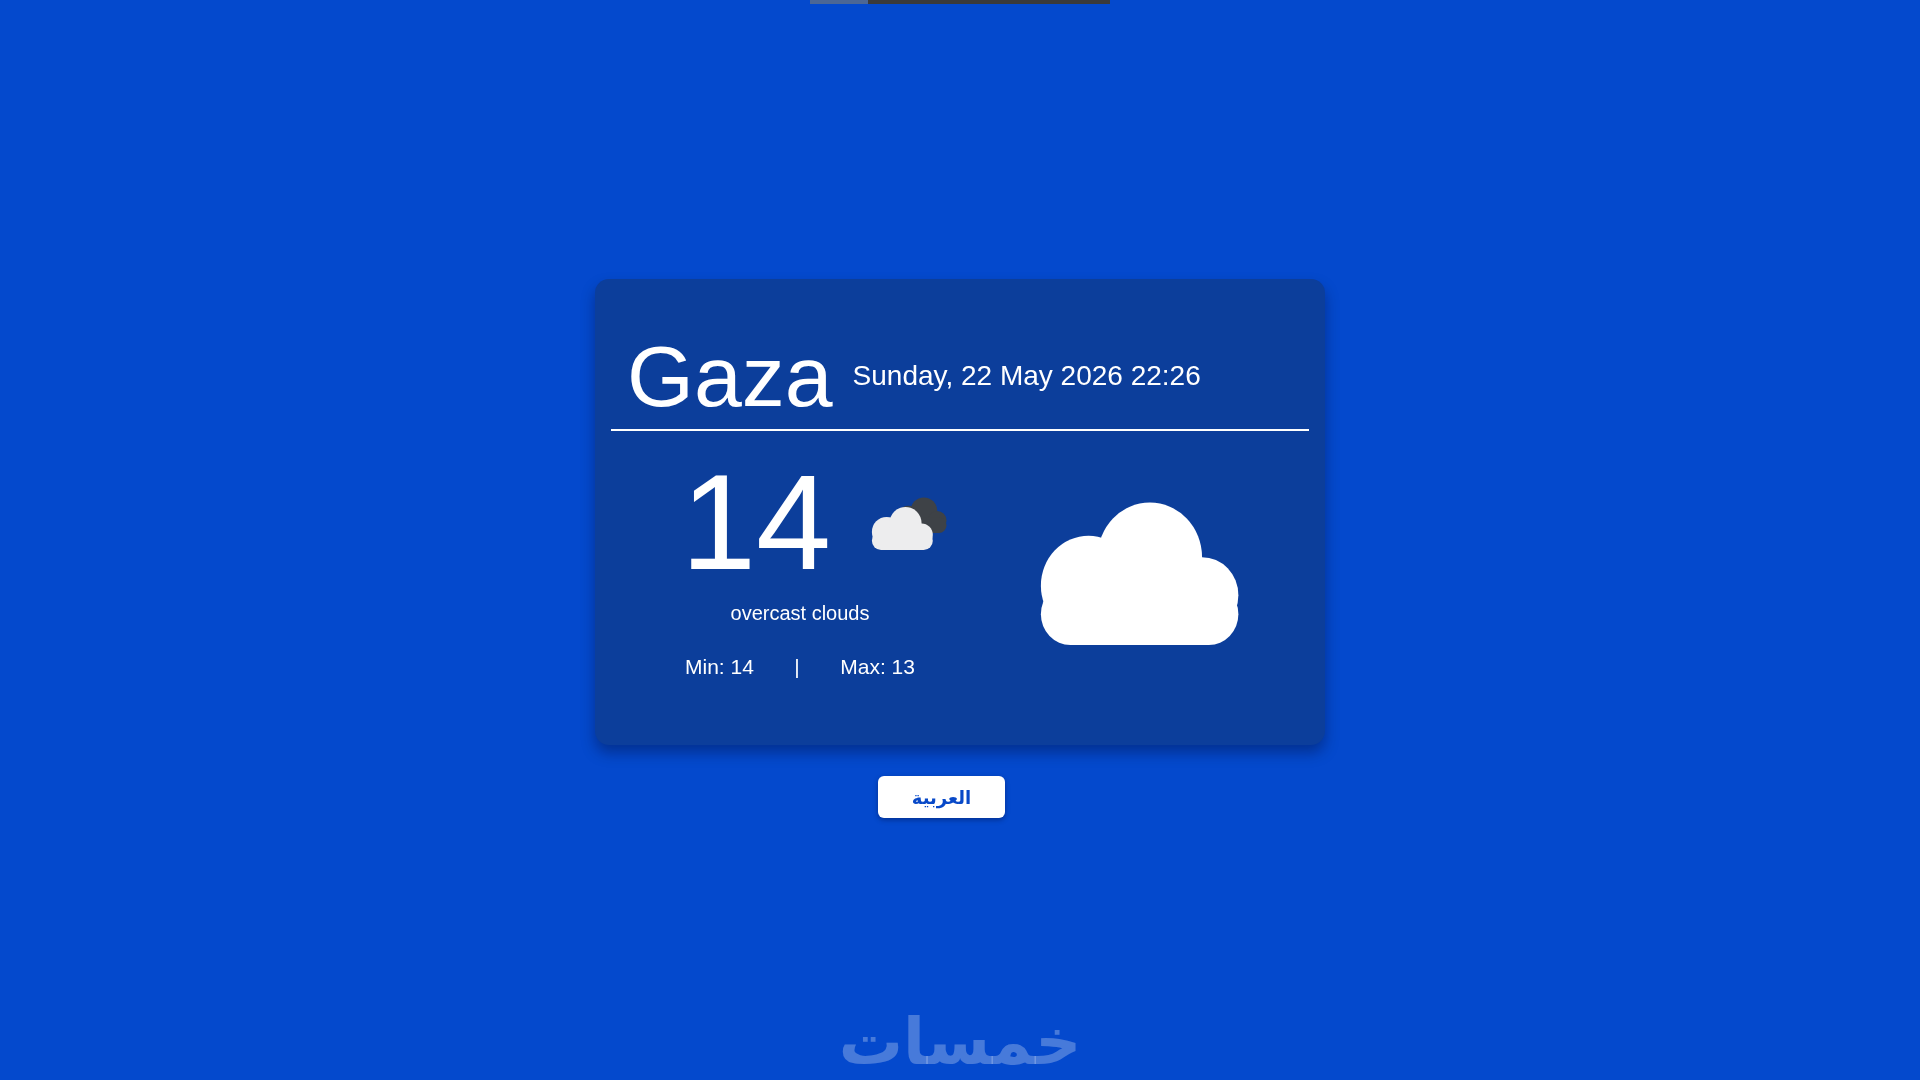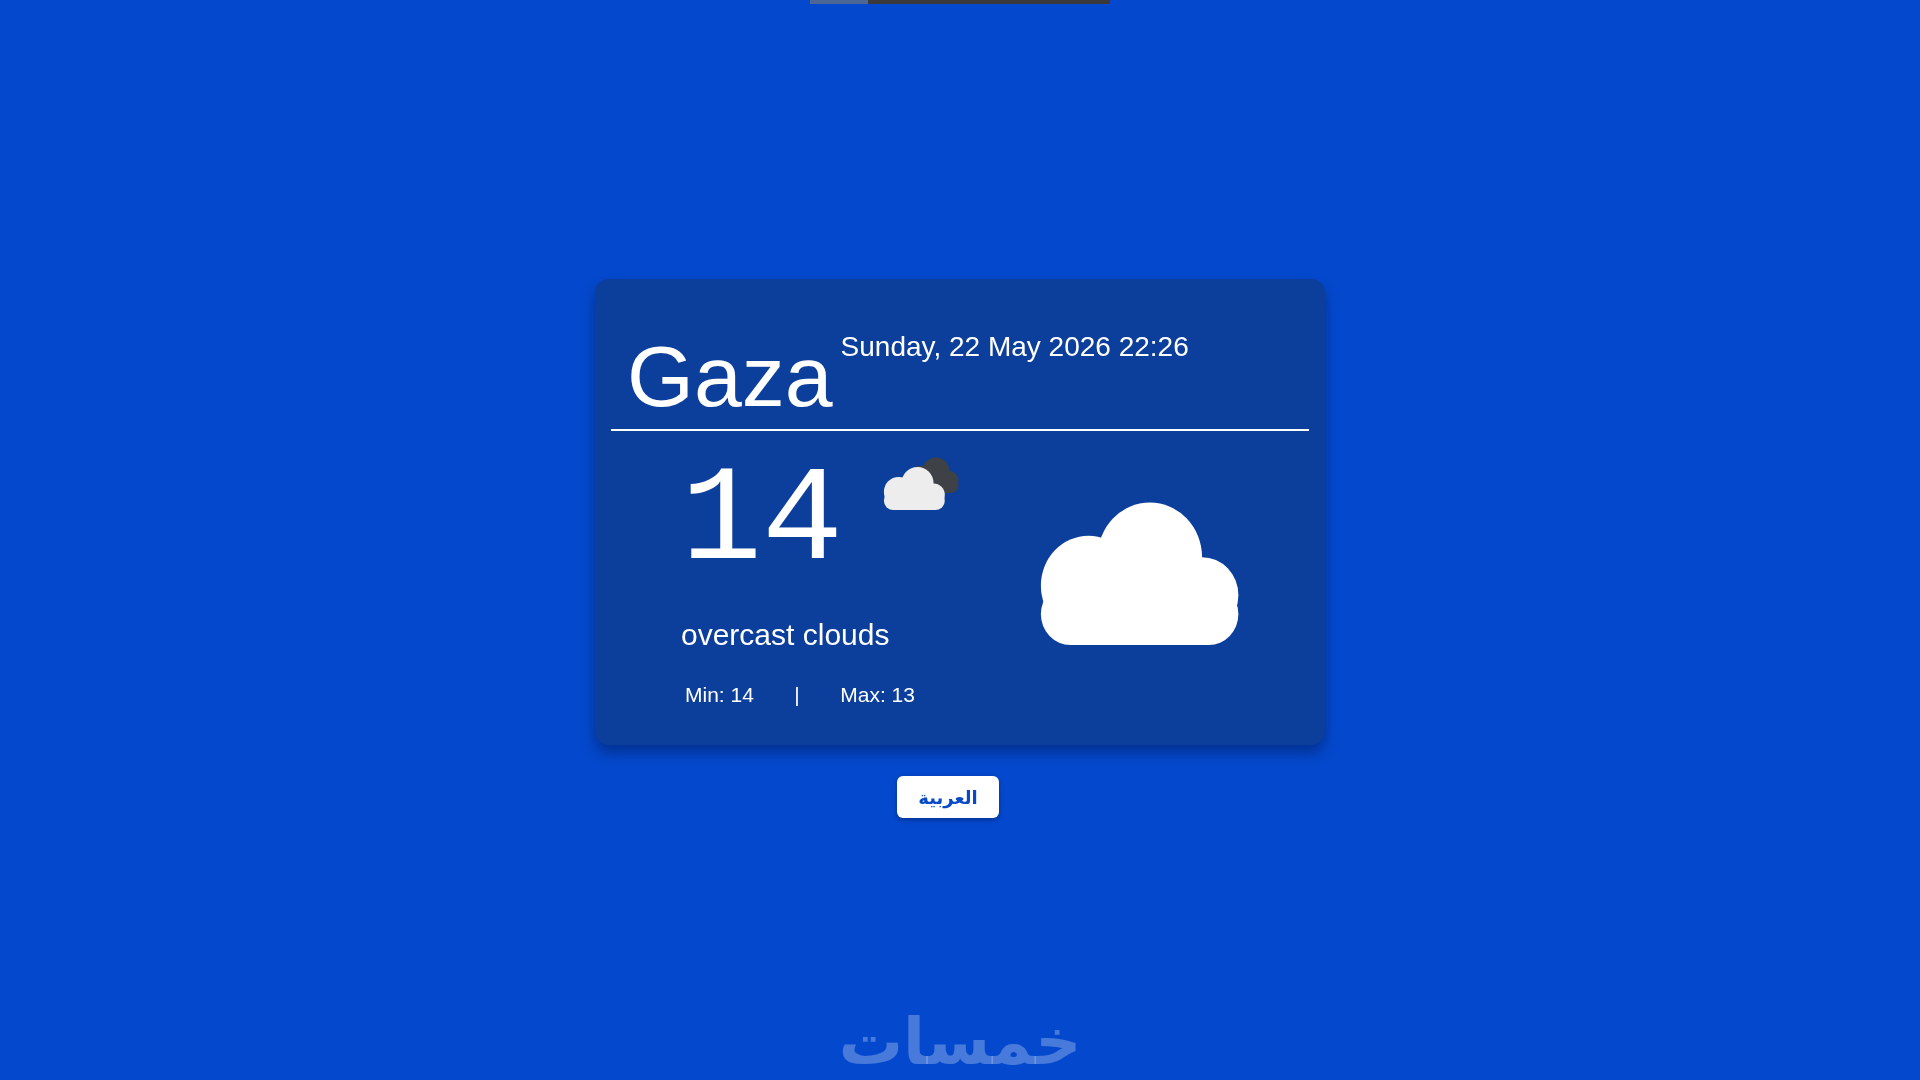--- a/index.html
+++ b/index.html
@@ -33,56 +33,56 @@
     position: absolute;
     left: 595px; top: 279px;
     width: 730px; height: 466px;
     background: var(--card);
     border-radius: 14px;
     box-shadow: 0 8px 14px rgba(0, 5, 40, 0.35);
   }
   .card-header {
     position: absolute;
     top: 54px; left: 32px; right: 16px;
-    display: flex; align-items: flex-start; gap: 8px;
+    display: flex; align-items: center; gap: 20px;
     line-height: 1; white-space: nowrap;
   }
   .city-name  { font-size: 86px; font-weight: 400; }
   .date-time  { font-size: 28px; font-weight: 400; }
   .header-rule {
     position: absolute; top: 150px; left: 16px; right: 16px;
     border: none; border-top: 2px solid var(--text);
   }
 
   .temp-block { position: absolute; top: 176px; left: 86px; width: 238px; }
-  .temp-line  { display: flex; align-items: flex-start; gap: 36px; line-height: 1; font-family: Liberation Mono, monospace; }
+  .temp-line  { display: flex; align-items: center; gap: 36px; line-height: 1; }
   .temp-value { font-size: 135px; font-weight: 400; }
 
   .small-clouds { position: relative; width: 83px; height: 55px; flex: 0 0 auto; }
   .small-clouds .cloud-back  { position: absolute; right: 0; top: 0;  width: 58px; height: 38px; }
   .small-clouds .cloud-front { position: absolute; left: 0; bottom: 0; width: 70px; height: 46px; }
 
   .weather-desc {
-    margin-top: 28px;
-    font-size: 30px; line-height: 1.15;
-    text-align: left; white-space: nowrap;
+    margin-top: 12px;
+    font-size: 20px; line-height: 1.15;
+    text-align: center; white-space: nowrap;
   }
   .min-max {
     width: 230px; margin: 30px auto 8px;
     display: flex; justify-content: space-between; align-items: baseline;
     font-size: 21px;
   }
 
   .big-cloud { position: absolute; left: 430px; top: 214px; width: 227px; height: 152px; }
 
   
   .lang-button {
     position: absolute;
-    left: 897px; top: 776px;
-    width: 102px; height: 42px;
+    left: 878px; top: 776px;
+    width: 127px; height: 42px;
     background: #ffffff;
     border: none; border-radius: 6px;
     box-shadow: 0 2px 5px rgba(0, 5, 40, 0.35);
     color: var(--button-text);
     font-family: "DejaVu Sans", sans-serif;
     font-size: 18px; font-weight: 700;
     cursor: pointer;
   }
 
   

